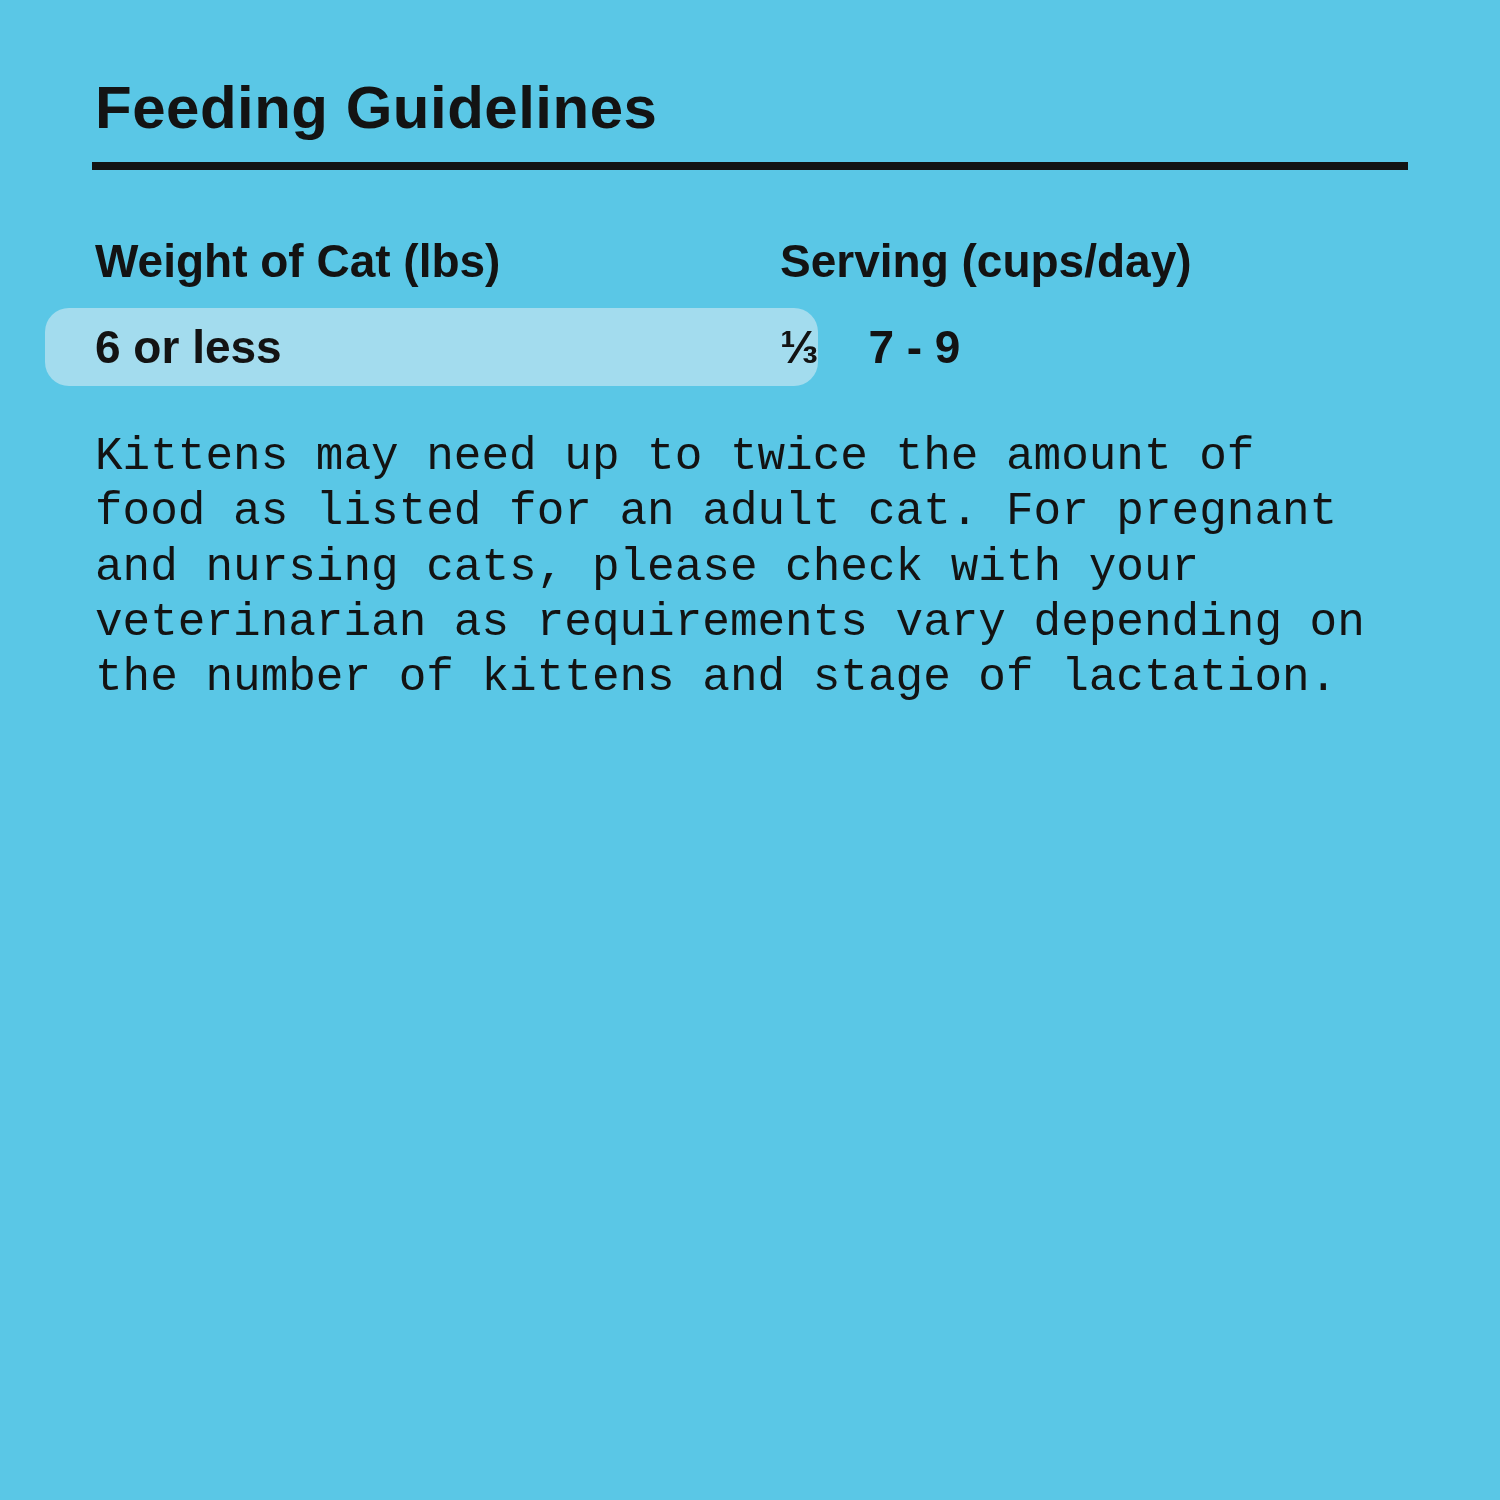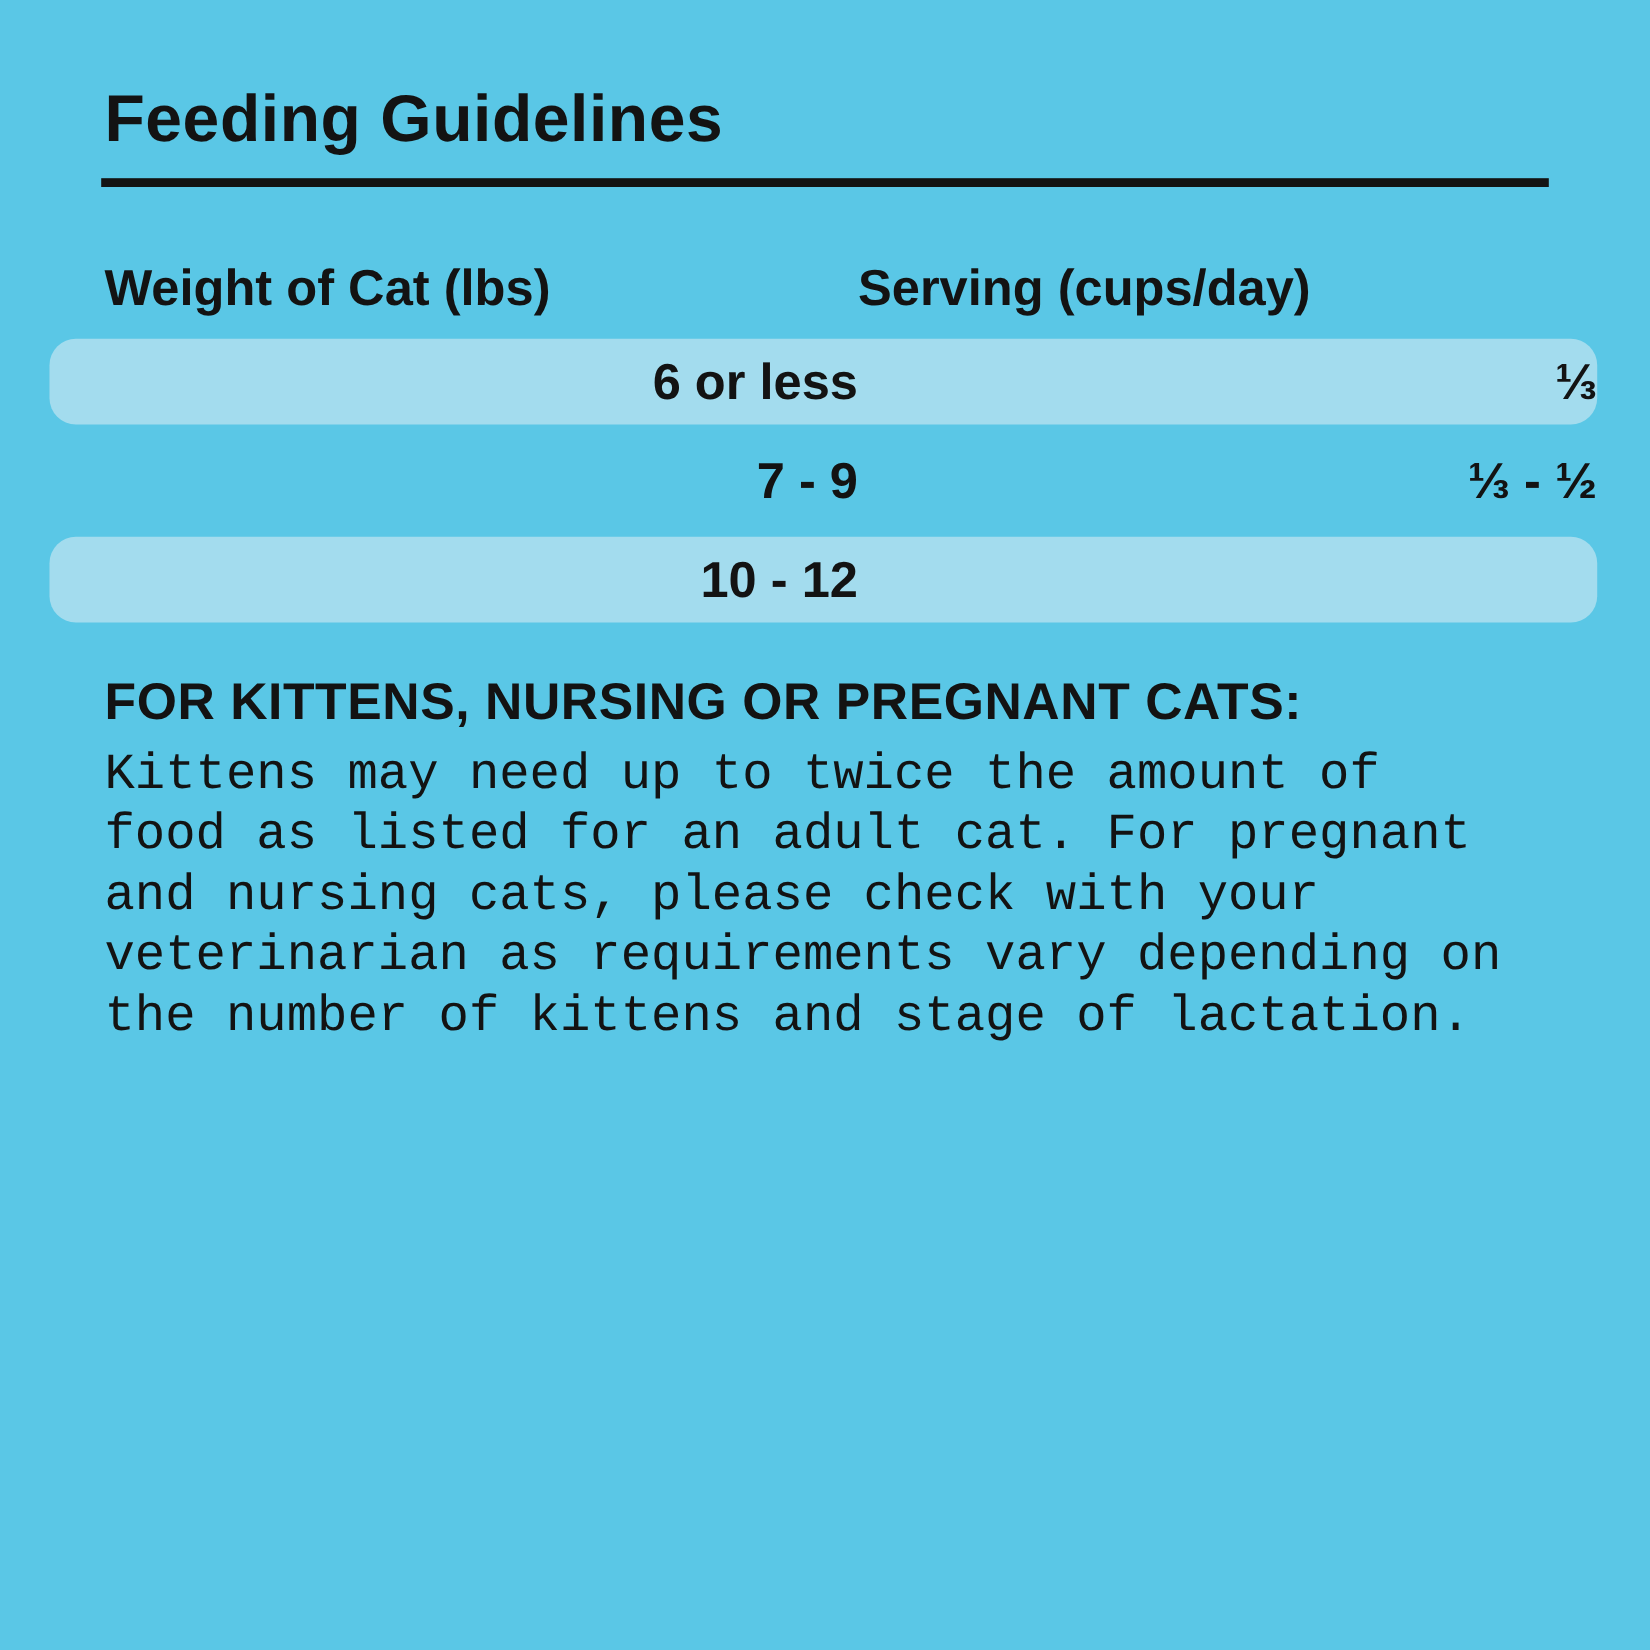--- a/index.html
+++ b/index.html
@@ -42,24 +42,23 @@
     display: flex;
     margin: 64px 0 0 95px;
     font-size: 46px;
     line-height: 1.2;
     font-weight: 700;
   }
   .thead .col-weight { width: 685px; }
   .thead .col-serving { flex: 1; }
   .rows {
     display: flex;
-    flex-direction: column;
+    flex-direction: row;
     margin: 13px 0 0 45px;
     width: 1407px;
-    text-align: right;
   }
   .row {
     display: flex;
     align-items: center;
     height: 78px;
     margin: 6px 0;
     font-size: 46px;
     font-weight: 700;
   }
   .row.highlight {
@@ -113,17 +112,16 @@
         <div class="col-weight">7 - 9</div>
         <div class="col-serving">⅓ - ½</div>
       </div>
       <div class="row highlight">
         <div class="col-weight">10 - 12</div>
       </div>
     </div>
   </div>
 
   <div class="note">
-    <div class="note-heading">FOR KITTENS, NURSING OR PREGNANT CATS:</div>
     <div class="note-body">Kittens may need up to twice the amount of food as listed for an adult cat. For pregnant and nursing cats, please check with your veterinarian as requirements vary depending on the number of kittens and stage of lactation.</div>
   </div>
 
 </div>
 
 </body></html>

